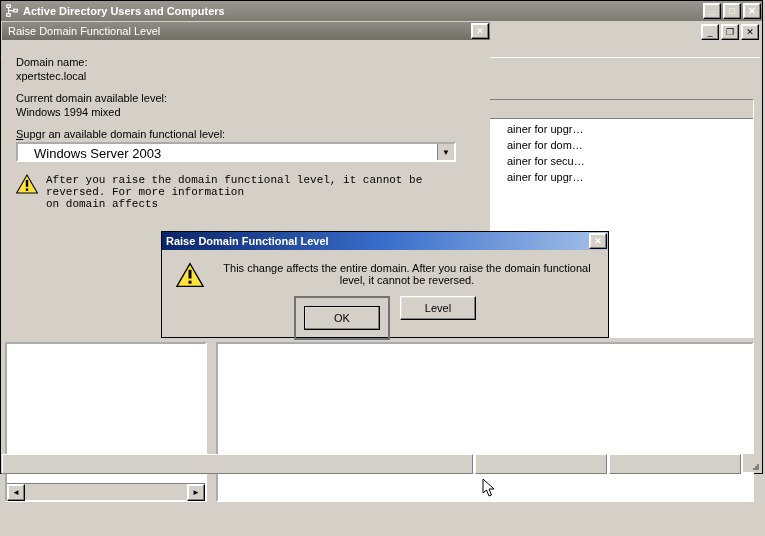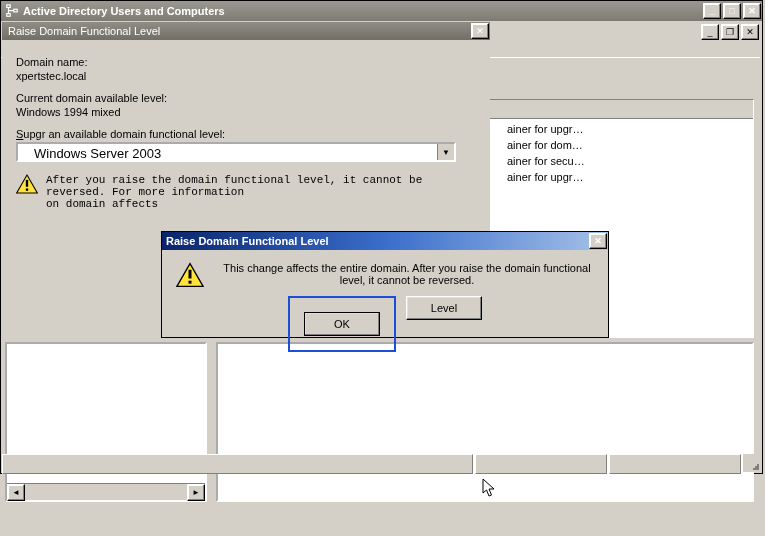--- a/index.html
+++ b/index.html
@@ -179,22 +179,22 @@
   .btn {
     min-width:74px; height:22px;
     background:#d4d0c8;
     border:1px solid #000; border-top-color:#fff; border-left-color:#fff;
     box-shadow:inset -1px -1px 0 #808080, inset 1px 1px 0 #dfdfdf;
     font-family:inherit; font-size:11px; text-align:center;
     display:flex; align-items:center; justify-content:center;
   }
   .btn.default { border:1px solid #000; }
   .btn-hi {
-    padding:14px;
-    border:2px solid #1d4ed8;
+    padding:8px;
+    border:2px solid #737373;
     display:inline-block;
   }
 
   
   .tri-warn { width:22px; height:20px; }
   .tri-warn-lg { width:28px; height:26px; }
 
   
   .cursor {
     position:absolute; left:482px; top:478px; width:16px; height:20px;

